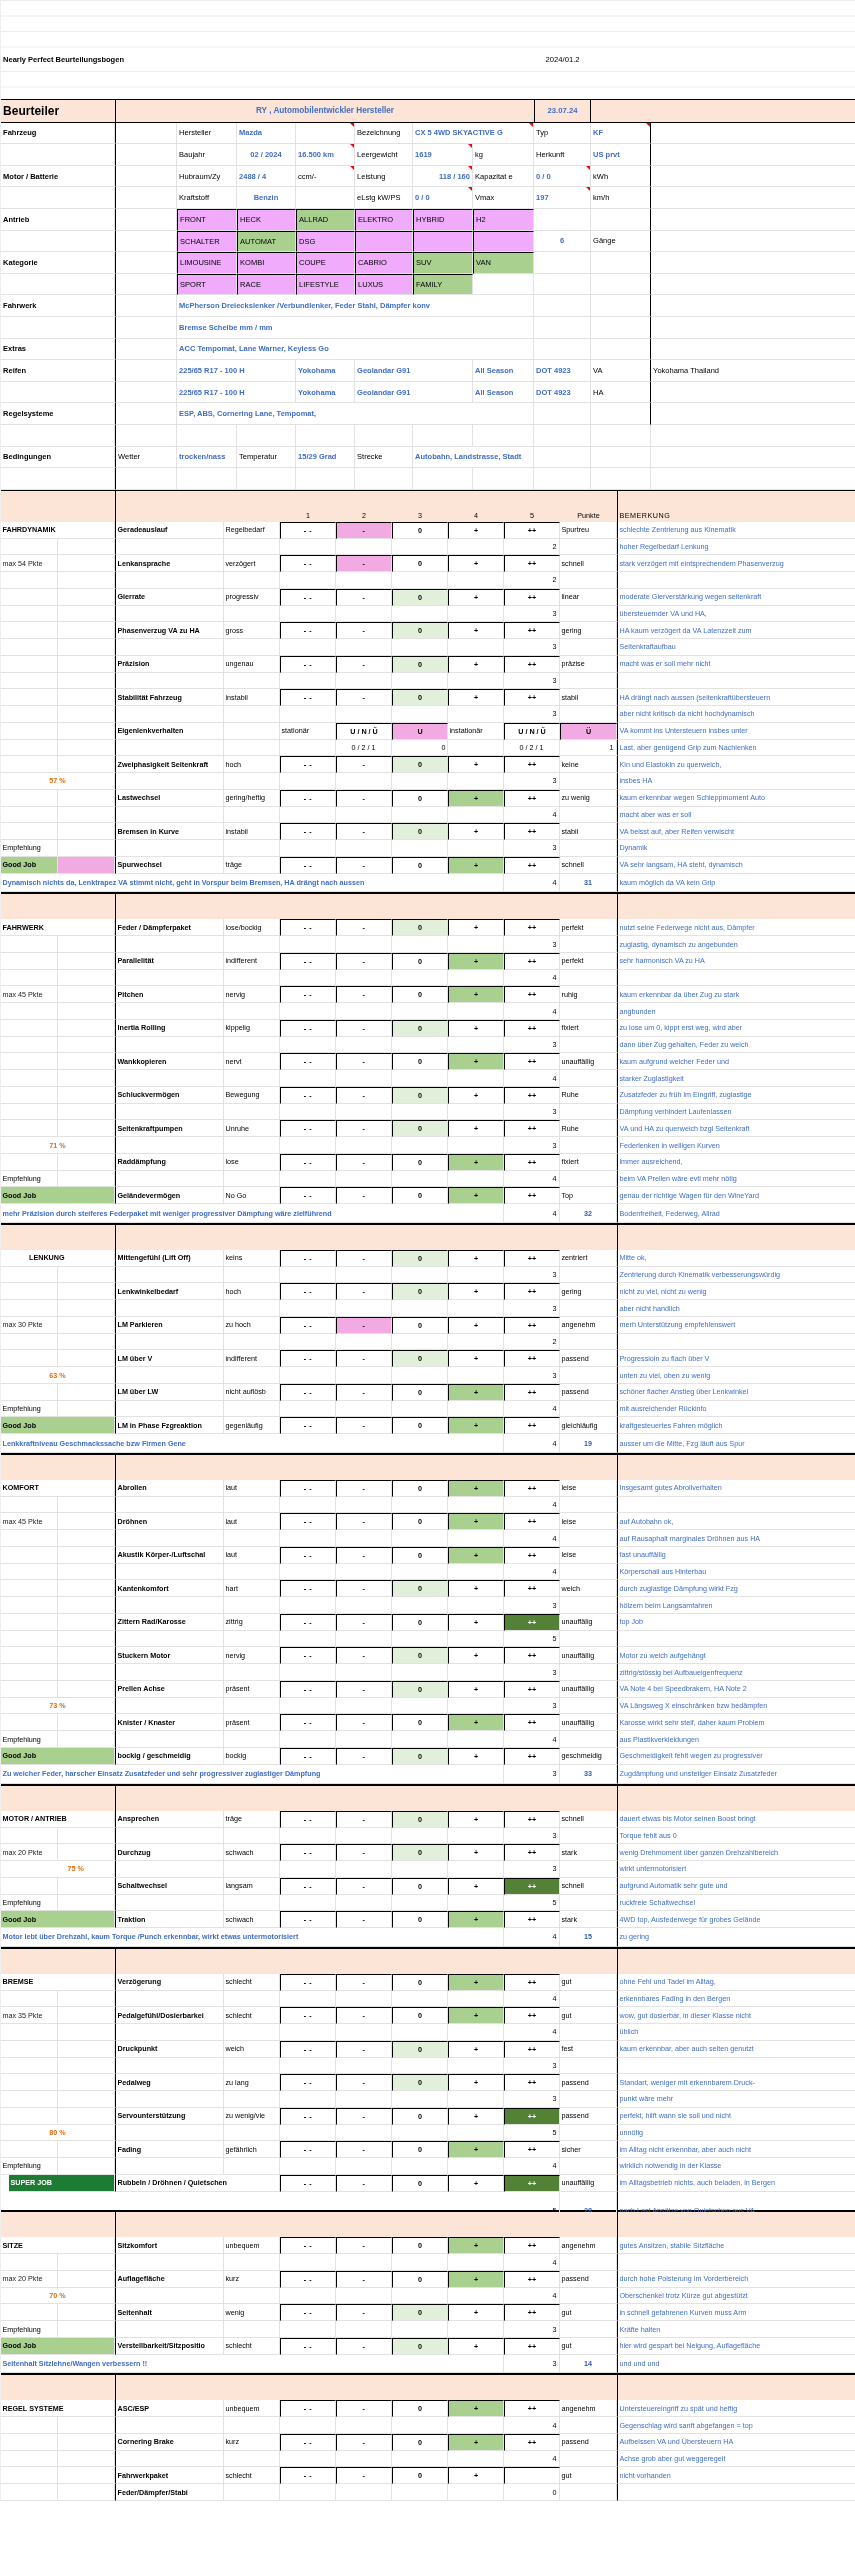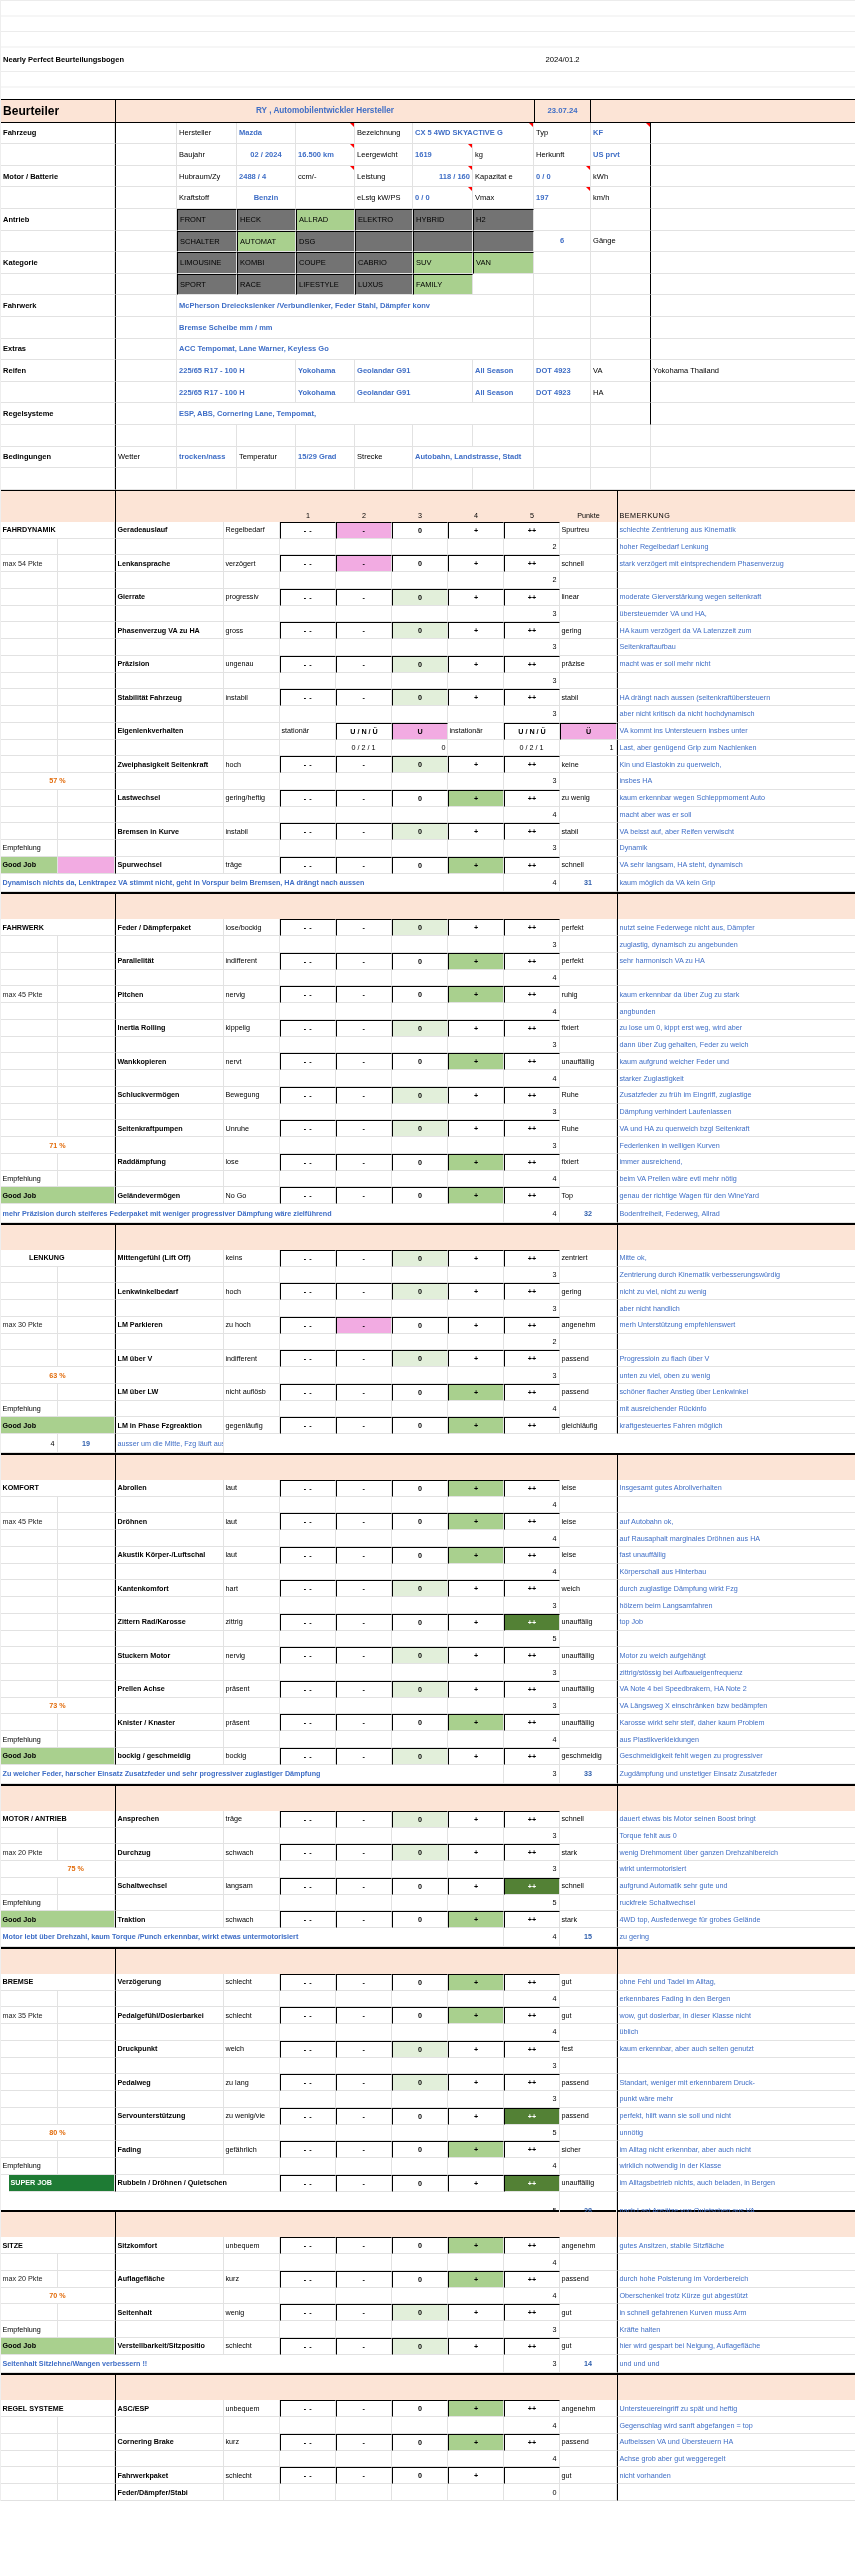--- a/index.html
+++ b/index.html
@@ -11,21 +11,21 @@
   #sheet{width:855px;position:relative;border-left:0.5px solid #eee;}
   .gridbg{width:855px;background-image:linear-gradient(to right,#ececec 0.5px,transparent 0.5px),linear-gradient(to bottom,#ececec 0.5px,transparent 0.5px);background-size:57px 15.5px;}
   
   .irow{display:grid;grid-template-columns:57px 57px 62px 60px 59px 59px 58px 60px 61px 57px 60px 208px;width:855px;}
   .irow>span{display:flex;align-items:center;overflow:hidden;white-space:nowrap;border-right:0.5px solid var(--gl);border-bottom:0.5px solid var(--gl);box-sizing:border-box;padding:0 2.1px;font-size:7.5px;height:100%;}
   .ih{height:21.6px}
   .bb{font-weight:700;font-size:12px}
   .k{font-size:7.2px}
   .v{color:var(--blue);font-weight:700;font-size:7.5px}
   .cen{justify-content:center}
-  .opt{border:0.9px solid #000;font-size:7.2px;background:#737373}
+  .opt{border:0.9px solid #000;font-size:7.2px;background:#f0abfc}
   .optsel{background:var(--gmid)}
   .rvl{border-right:1.1px solid #000 !important}
   .dvl{border-left:1.1px solid #000 !important}
   .tri{position:relative}
   .tri::after{content:"";position:absolute;top:0;right:0;width:0;height:0;border-left:4.1px solid transparent;border-top:4.1px solid #f00;}
   .title{font-weight:700;font-size:10.8px}
   .bband{display:grid;grid-template-columns:57px 57px 62px 60px 59px 59px 58px 60px 61px 57px 60px 208px;width:855px;height:24px;background:var(--band);border-top:1.3px solid #000;border-bottom:1.3px solid #000;box-sizing:border-box;}
   .bband>span{display:flex;align-items:center;overflow:hidden;white-space:nowrap;box-sizing:border-box;padding:0 2.1px;}
   .dcell{border-left:1px solid #000;border-right:1px solid #000;color:var(--blue);font-weight:700;justify-content:center;font-size:7.7px;}
   
@@ -946,20 +946,21 @@
         <span class="anc">gegenläufig</span>
         <span class="box gA">- -</span>
         <span class="box gA">-</span>
         <span class="box">0</span>
         <span class="box selp">+</span>
         <span class="box">++</span>
         <span class="anc">gleichläufig</span>
         <span class="rk">kraftgesteuertes Fahren möglich</span>
       </div>
       <div class="srow frow">
+        <span class="fnote" style="grid-column: 1 / 9;">Lenkkraftniveau Geschmackssache bzw Firmen Gene</span>
         <span class="scr">4</span>
         <span class="sum">19</span>
         <span class="rk">ausser um die Mitte, Fzg läuft aus Spur</span>
       </div>
       <div class="srow band">
         <span class="bc" style="grid-column: 1 / 3;"></span>
         <span class="bc dvl" style="grid-column: 3 / 5;"></span>
         <span class="bc bnum"></span>
         <span class="bc bnum"></span>
         <span class="bc bnum"></span>

